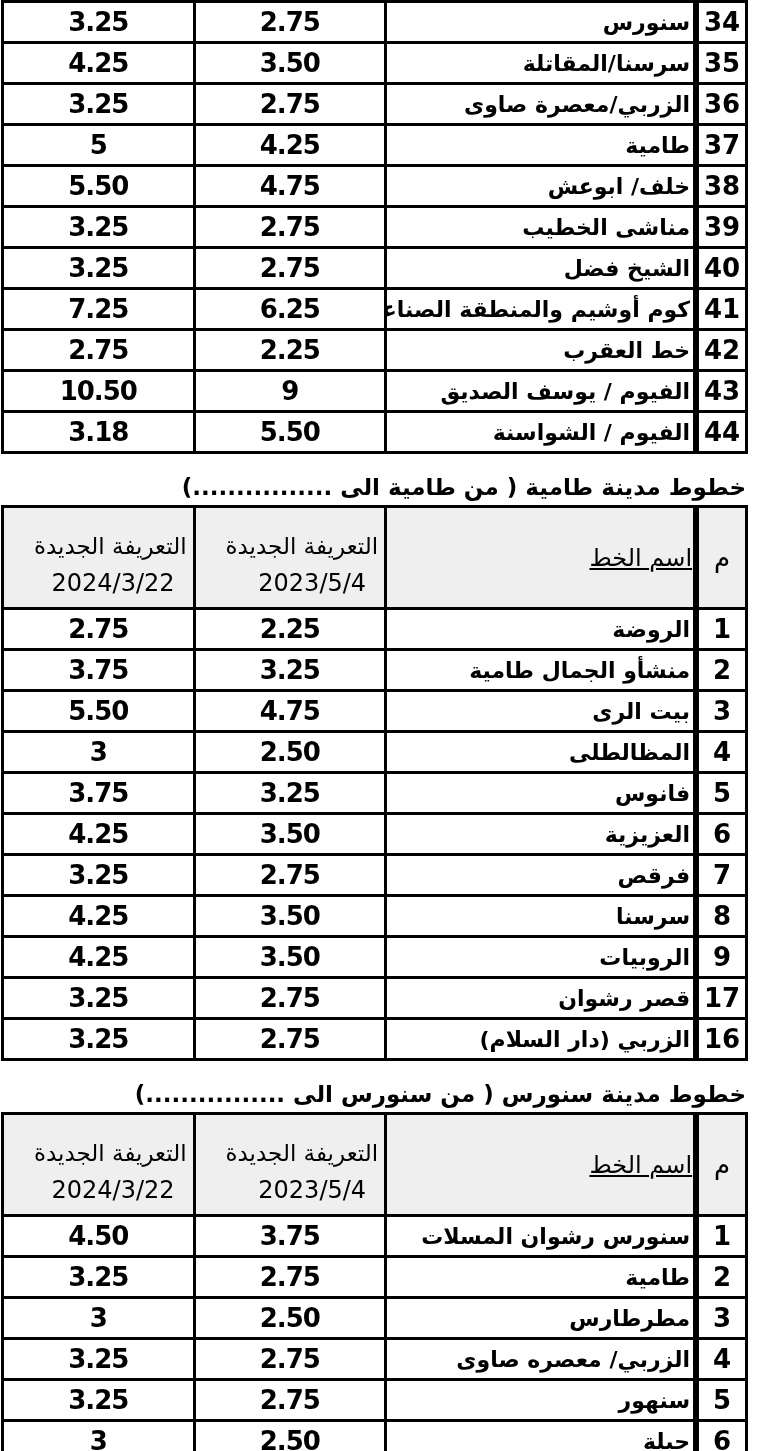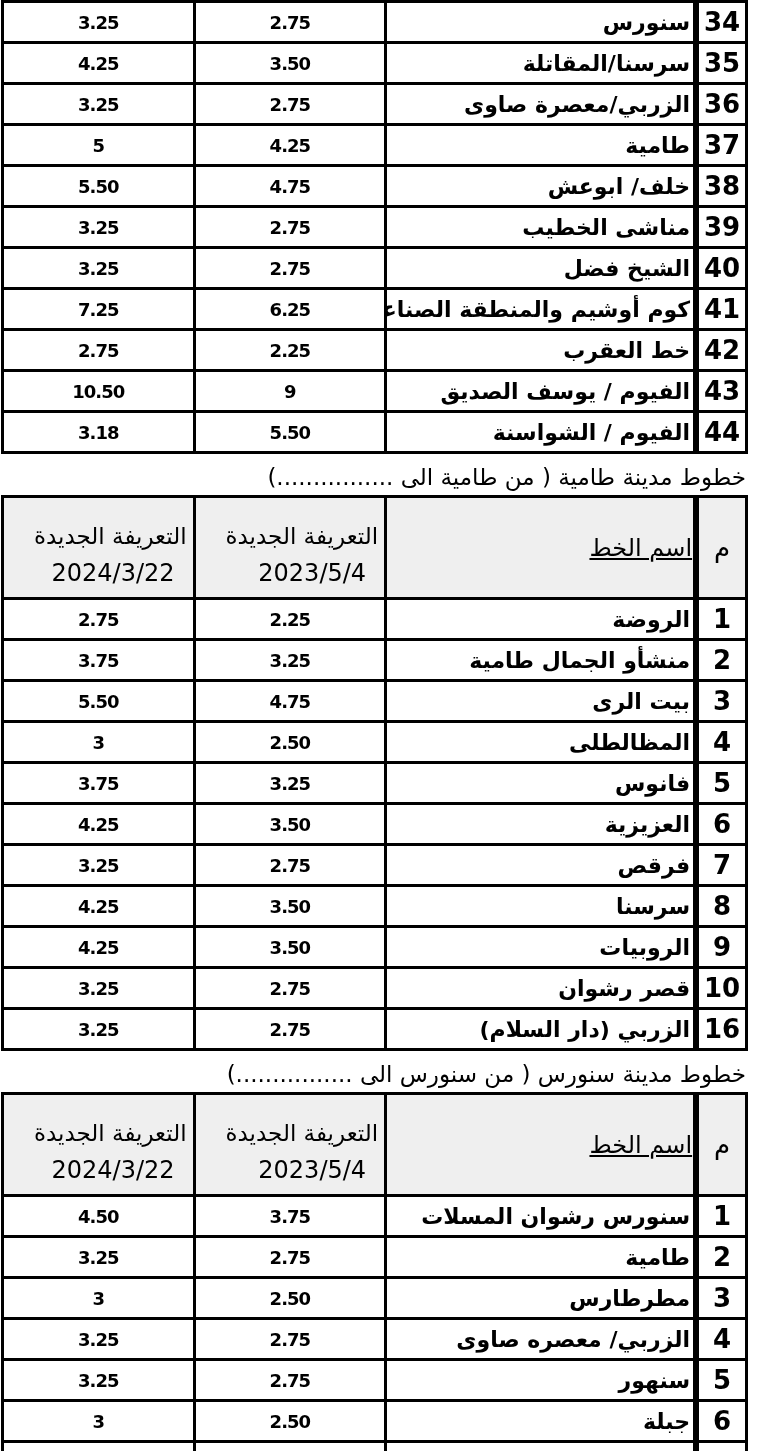--- a/index.html
+++ b/index.html
@@ -50,21 +50,21 @@
     text-align: right;
     font-weight: 700;
     font-size: 22px;
     padding: 0 3px 0 2px;
     white-space: nowrap;
     height: 36px;
   }
   td.c-fare {
     text-align: center;
     font-weight: 700;
-    font-size: 18px;
+    font-size: 26px;
     height: 36px;
     letter-spacing: -1px;
   }
   thead th {
     background: #efefef;
     font-weight: 400;
     height: 97px;
   }
   th.h-num {
     text-align: center;
@@ -90,24 +90,24 @@
     direction: ltr;
     text-align: right;
     padding-right: 12px;
     line-height: 36px;
     font-size: 24px;
   }
   .caption {
     direction: rtl;
     text-align: right;
     font-size: 23px;
-    font-weight: 400;
+    font-weight: 700;
     line-height: 33px;
     height: 33px;
-    padding: 7px 2px 1px 0;
+    padding: 17px 2px 1px 0;
     white-space: nowrap;
   }
 </style>
 </head>
 <body>
 
 <div class="page">
 
   <table class="fare-table">
     <colgroup>
@@ -279,21 +279,21 @@
         </tr>
 
         <tr>
           <td class="c-num">9</td>
           <td class="c-name">الروبيات</td>
           <td class="c-fare">3.50</td>
           <td class="c-fare">4.25</td>
         </tr>
 
         <tr>
-          <td class="c-num">10</td>
+          <td class="c-num">17</td>
           <td class="c-name">قصر رشوان</td>
           <td class="c-fare">2.75</td>
           <td class="c-fare">3.25</td>
         </tr>
 
         <tr>
           <td class="c-num">16</td>
           <td class="c-name">الزربي (دار السلام)</td>
           <td class="c-fare">2.75</td>
           <td class="c-fare">3.25</td>

